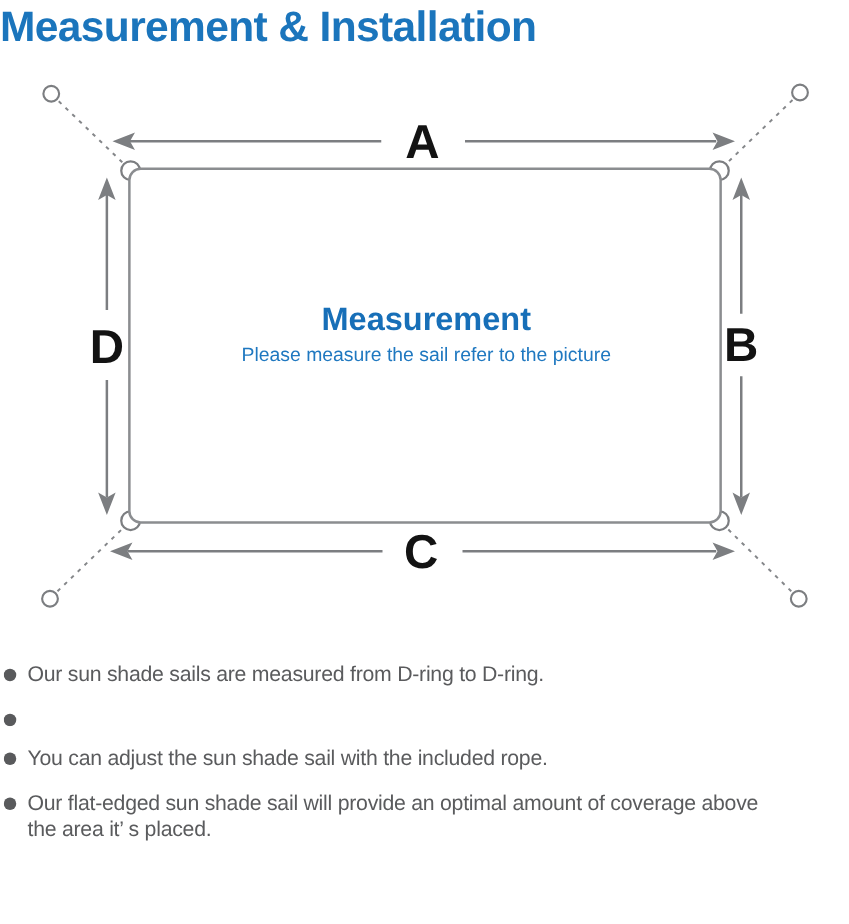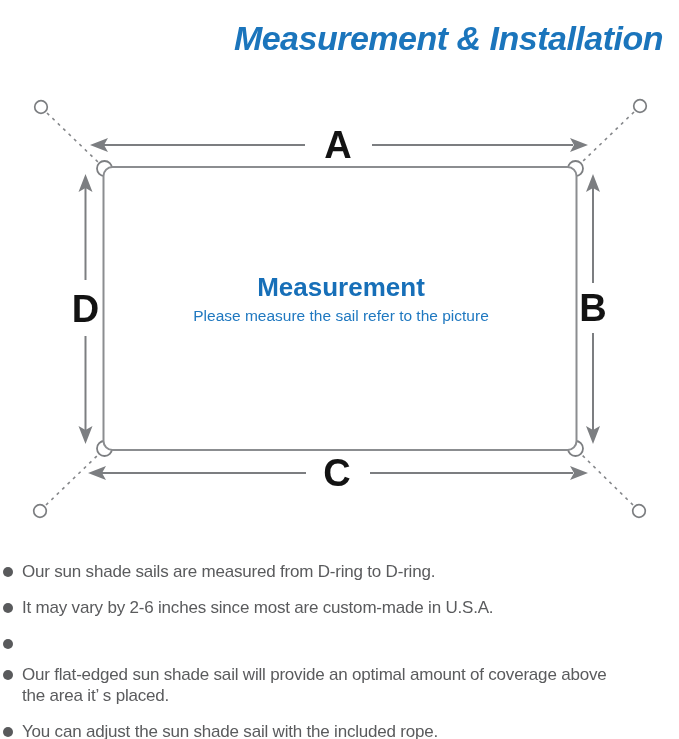--- a/index.html
+++ b/index.html
@@ -2,25 +2,24 @@
 <html><head>
 <meta charset="utf-8">
 <style>
   html,body{margin:0;padding:0;}
   body{
     width:679px;height:739px;background:#ffffff;overflow:hidden;
     font-family:"Liberation Sans",sans-serif;
     position:relative;
   }
   .page-title{
-    margin:16px;padding-top:2px;height:56px;box-sizing:border-box;
-    text-align:right;
+    margin:0;padding-top:2px;height:56px;box-sizing:border-box;
+    text-align:left;
     font-size:34px;line-height:40px;font-weight:bold;letter-spacing:-0.5px;
     color:#1b75bc;
-    font-style:italic;
   }
   .diagram-wrap{width:679px;height:450px;display:block;}
   .dim-line{stroke:#7c7e81;stroke-width:2;fill:none;}
   .dash-line{stroke:#85878a;stroke-width:1.6;fill:none;stroke-dasharray:3 4.5;}
   .arrow-head{fill:#7c7e81;stroke:none;}
   .anchor-circle{fill:#ffffff;stroke:#7c7e81;stroke-width:1.7;}
   .ring{fill:#ffffff;stroke:#7c7e81;stroke-width:1.8;}
   .sail-rect{fill:#ffffff;stroke:#8b8d90;stroke-width:2;}
   .dim-label{font:bold 38px "Liberation Sans",sans-serif;fill:#131313;text-anchor:middle;}
   .center-heading{font:bold 26px "Liberation Sans",sans-serif;fill:#176fb8;text-anchor:middle;}
@@ -100,27 +99,23 @@
   <text class="center-sub" x="341" y="233">Please measure the sail refer to the picture</text>
 </svg>
 
 <ul class="notes">
   <li class="note-item">
     <span class="note-dot"></span>
     <span class="note-text">Our sun shade sails are measured from D-ring to D-ring.</span>
   </li>
   <li class="note-item">
     <span class="note-dot"></span>
-    <span class="note-text">It may vary by 2-6 inches since most are custom-made in U.S.A.</span>
   </li>
   <li class="note-item">
     <span class="note-dot"></span>
+    <span class="note-text">You can adjust the sun shade sail with the included rope.</span>
   </li>
   <li class="note-item">
     <span class="note-dot"></span>
     <span class="note-text">Our flat-edged sun shade sail will provide an optimal amount of coverage above
 the area it’ s placed.</span>
   </li>
-  <li class="note-item">
-    <span class="note-dot"></span>
-    <span class="note-text">You can adjust the sun shade sail with the included rope.</span>
-  </li>
 </ul>
 
 </body></html>

